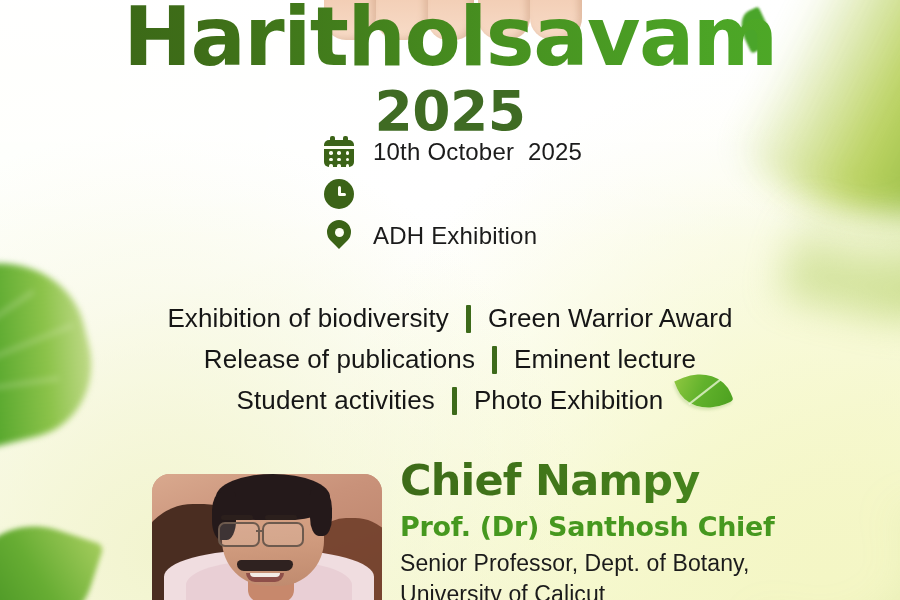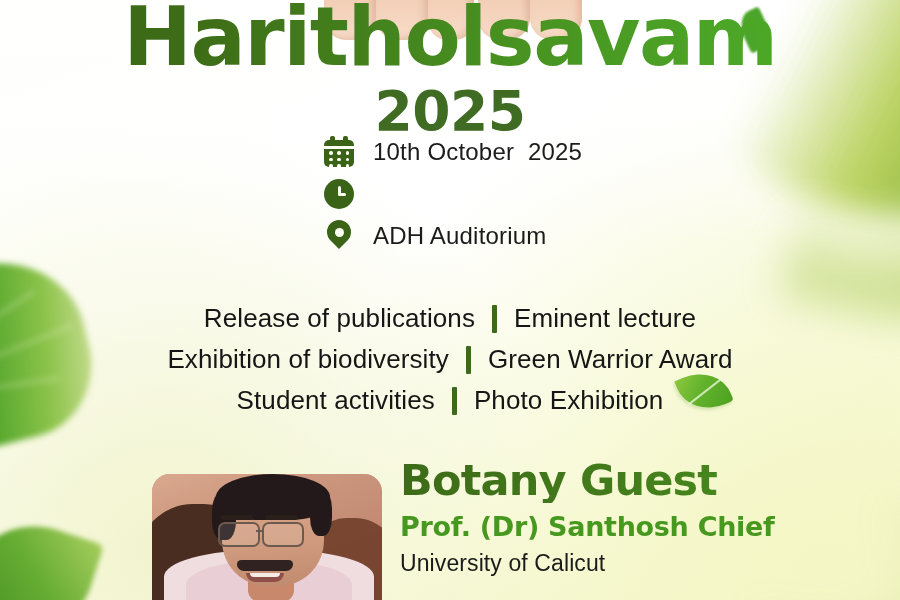--- a/index.html
+++ b/index.html
@@ -354,35 +354,35 @@
         <span class="clock-h hh"></span>
           <span class="clock-h mm"></span>
       </span>
     </div>
 
     <div class="detail-row">
       <span class="ico">
         <span class="pin-body"></span>
           <span class="pin-hole"></span>
       </span>
-      <span class="detail-text">ADH Auditorium</span>
+      <span class="detail-text">ADH Exhibition</span>
     </div>
 
   </div>
 
   <div class="events">
+    <div class="event-line">
+      <span>Exhibition of biodiversity</span>
+      <span class="sep"></span>
+      <span>Green Warrior Award</span>
+    </div>
     <div class="event-line">
       <span>Release of publications</span>
       <span class="sep"></span>
       <span>Eminent lecture</span>
-    </div>
-    <div class="event-line">
-      <span>Exhibition of biodiversity</span>
-      <span class="sep"></span>
-      <span>Green Warrior Award</span>
     </div>
     <div class="event-line">
       <span>Student activities</span>
       <span class="sep"></span>
       <span>Photo Exhibition</span>
     </div>
   </div>
   <div class="event-leaf"></div>
 
   <div class="guest-photo">
@@ -399,20 +399,21 @@
     <span class="gp-brow l"></span>
     <span class="gp-brow r"></span>
     <span class="gp-glass l"></span>
     <span class="gp-glass r"></span>
     <span class="gp-bridge"></span>
     <span class="gp-mous"></span>
     <span class="gp-mouth"></span>
   </div>
 
   <div class="guest-block">
-    <div class="guest-heading">Botany Guest</div>
+    <div class="guest-heading">Chief Nampy</div>
     <div class="guest-name">Prof. (Dr) Santhosh Chief</div>
     <div class="guest-aff">
+      <div>Senior Professor, Dept. of Botany,</div>
       <div>University of Calicut</div>
     </div>
   </div>
 
 </div>
 
 </body></html>

